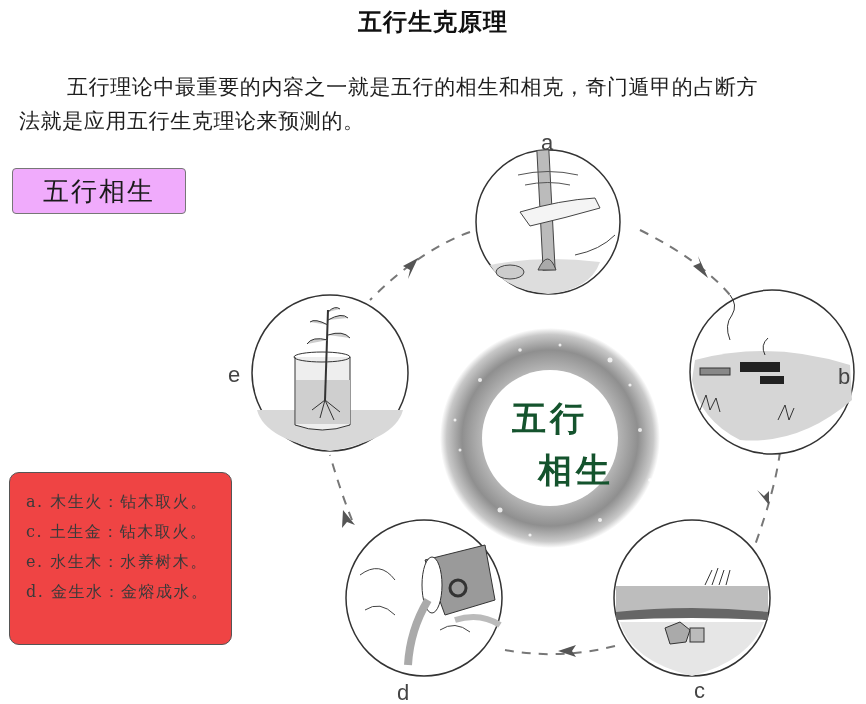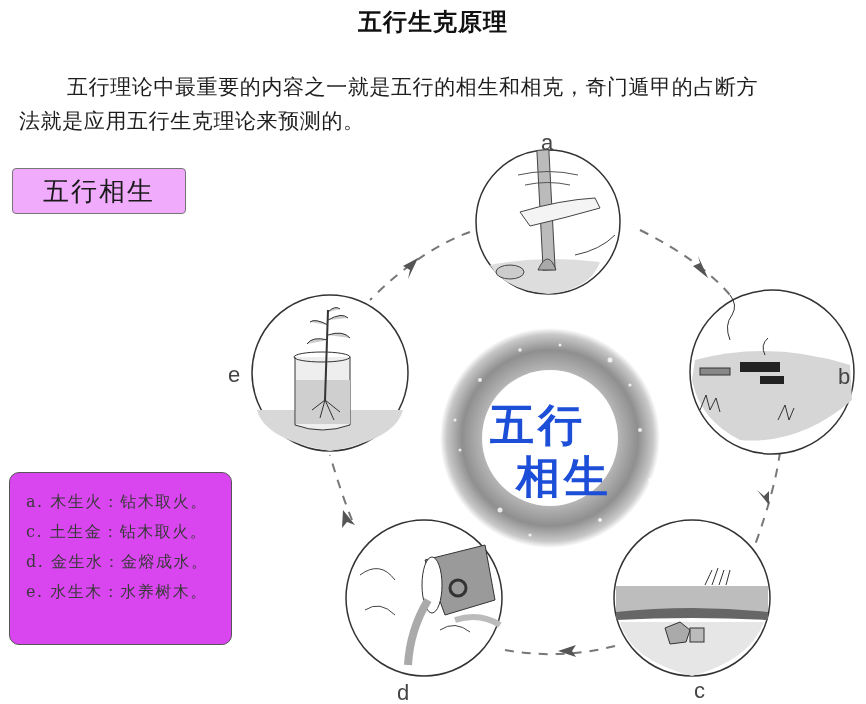--- a/index.html
+++ b/index.html
@@ -8,26 +8,26 @@
   .title { position:absolute; left:0; width:866px; top:6px; text-align:center;
            font-size:24px; font-weight:bold; letter-spacing:1px; color:#111; }
   .para { position:absolute; left:19px; width:848px; font-size:21px; line-height:34px; color:#1e1e1e; }
   .para .l1 { display:block; padding-left:48px; white-space:nowrap; letter-spacing:0.6px; }
   .para .l2 { display:block; white-space:nowrap; letter-spacing:0.6px; }
   .section-label { position:absolute; left:12px; top:168px; width:174px; height:46px;
                    border:1.5px solid #777; border-radius:4px; background:#f0abfc;
                    box-sizing:border-box; display:flex; align-items:center; justify-content:center;
                    font-size:26px; color:#1a1a1a; letter-spacing:2px; }
   .legend { position:absolute; left:9px; top:472px; width:223px; height:173px;
-            border:1.5px solid #555; border-radius:10px; background:#d946ef; box-sizing:border-box;
+            border:1.5px solid #555; border-radius:10px; background:#ef4444; box-sizing:border-box;
             padding:14px 0 0 16px; font-family:"DejaVu Serif","Liberation Serif",serif; }
   .legend .row { font-size:16px; line-height:30px; color:#3a3a3a; white-space:nowrap; letter-spacing:1.5px; }
   .diagram { position:absolute; left:0; top:0; width:866px; height:704px; }
   .ring-text { position:absolute; font-family:"DejaVu Serif","Liberation Serif",serif;
-               font-size:44px; font-weight:bold; color:#1d4ed8; letter-spacing:4px; width:120px; }
+               font-size:34px; font-weight:bold; color:#14532d; letter-spacing:4px; text-align:center; width:120px; }
   .node-label { position:absolute; font-size:22px; color:#444; font-family:"Liberation Sans", sans-serif; }
 </style>
 </head>
 <body>
 
 <div class="title">五行生克原理</div>
 
 <div class="para" style="top:70px;">
   <span class="l1">五行理论中最重要的内容之一就是五行的相生和相克，奇门遁甲的占断方</span>
   <span class="l2">法就是应用五行生克理论来预测的。</span>
@@ -145,15 +145,15 @@
 
 <div class="node-label" style="left:541px; top:130px;">a</div>
 <div class="node-label" style="left:838px; top:364px;">b</div>
 <div class="node-label" style="left:694px; top:678px;">c</div>
 <div class="node-label" style="left:397px; top:680px;">d</div>
 <div class="node-label" style="left:228px; top:362px;">e</div>
 
 <div class="legend">
   <div class="row">a. 木生火：钻木取火。</div>
   <div class="row">c. 土生金：钻木取火。</div>
+  <div class="row">e. 水生木：水养树木。</div>
   <div class="row">d. 金生水：金熔成水。</div>
-  <div class="row">e. 水生木：水养树木。</div>
 </div>
 
 </body></html>

